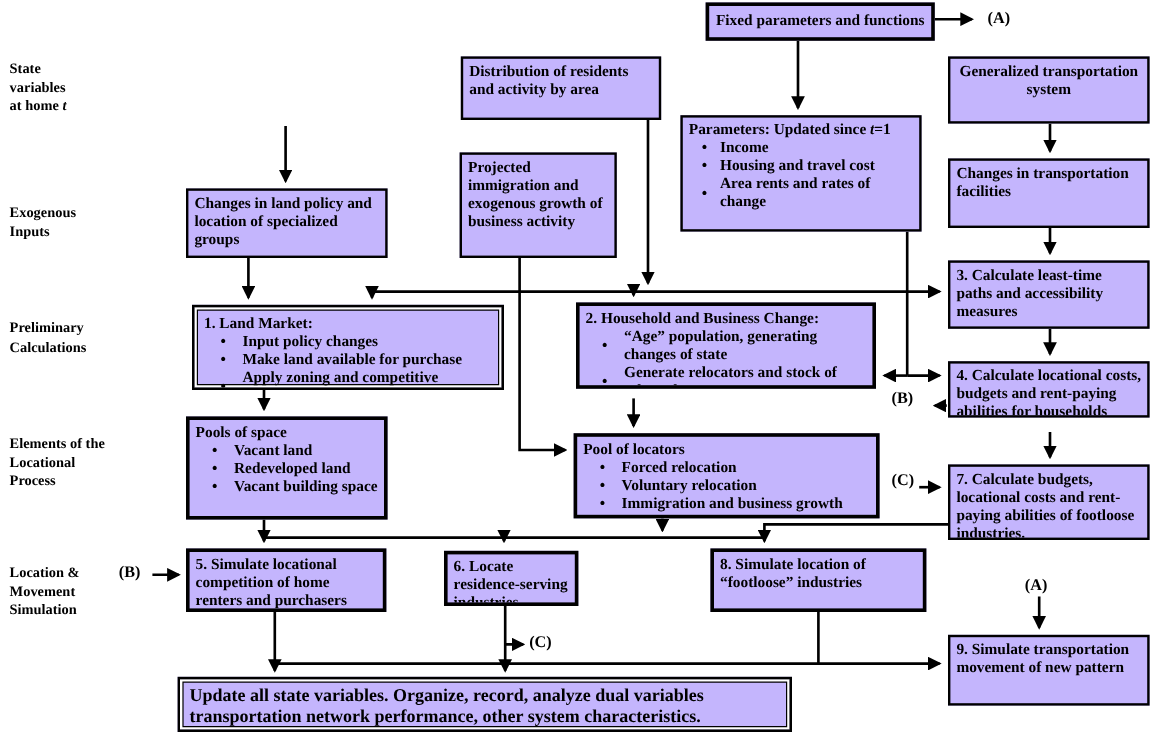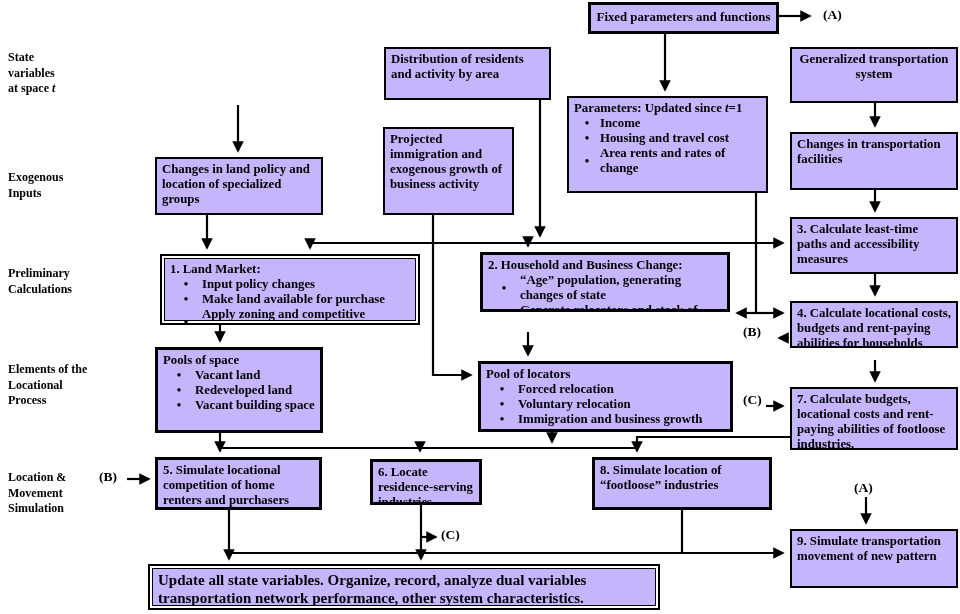--- a/index.html
+++ b/index.html
@@ -65,21 +65,21 @@
     <path class="wire" marker-end="url(#ah)" d="M421,537 L436,537"></path>
     <path class="wire" d="M682,510 L682,553"></path>
     <path class="wire" marker-end="url(#ah)" d="M229,553 L783,553"></path>
     <path class="wire" marker-end="url(#ah)" d="M866,497 L866,523"></path>
     <path class="wire" marker-end="url(#ah)" d="M766,406 L783,406"></path>
   </svg>
 
   <div class="rowlabel" style="left:8px;top:50px;">
     <div>State</div>
     <div>variables</div>
-    <div><span>at space </span><i>t</i></div>
+    <div><span>at home </span><i>t</i></div>
   </div>
   <div class="rowlabel" style="left:8px;top:170px;">
     <div>Exogenous</div>
     <div>Inputs</div>
   </div>
   <div class="rowlabel" style="left:8px;top:266px;">
     <div>Preliminary</div>
     <div>Calculations</div>
   </div>
   <div class="rowlabel" style="left:8px;top:362px;">
@@ -147,21 +147,21 @@
     <div class="brow">
         <span class="bdot"></span>
         <span class="btxt">Make land available for purchase</span>
       </div>
     <div class="brow">
         <span class="bdot"></span>
         <span class="btxt">Apply zoning and competitive exclusion</span>
       </div>
   </div>
 
-  <div class="box heavy" style="left:480px;top:252px;width:250px;height:60px;">
+  <div class="box heavy" style="left:480px;top:252px;width:250px;height:72px;">
     <div>2. Household and Business Change:</div>
     <div class="brow">
         <span class="bdot"></span>
         <span class="btxt">“Age” population, generating changes of state</span>
       </div>
     <div class="brow">
         <span class="bdot"></span>
         <span class="btxt">Generate relocators and stock of released space</span>
       </div>
   </div>

